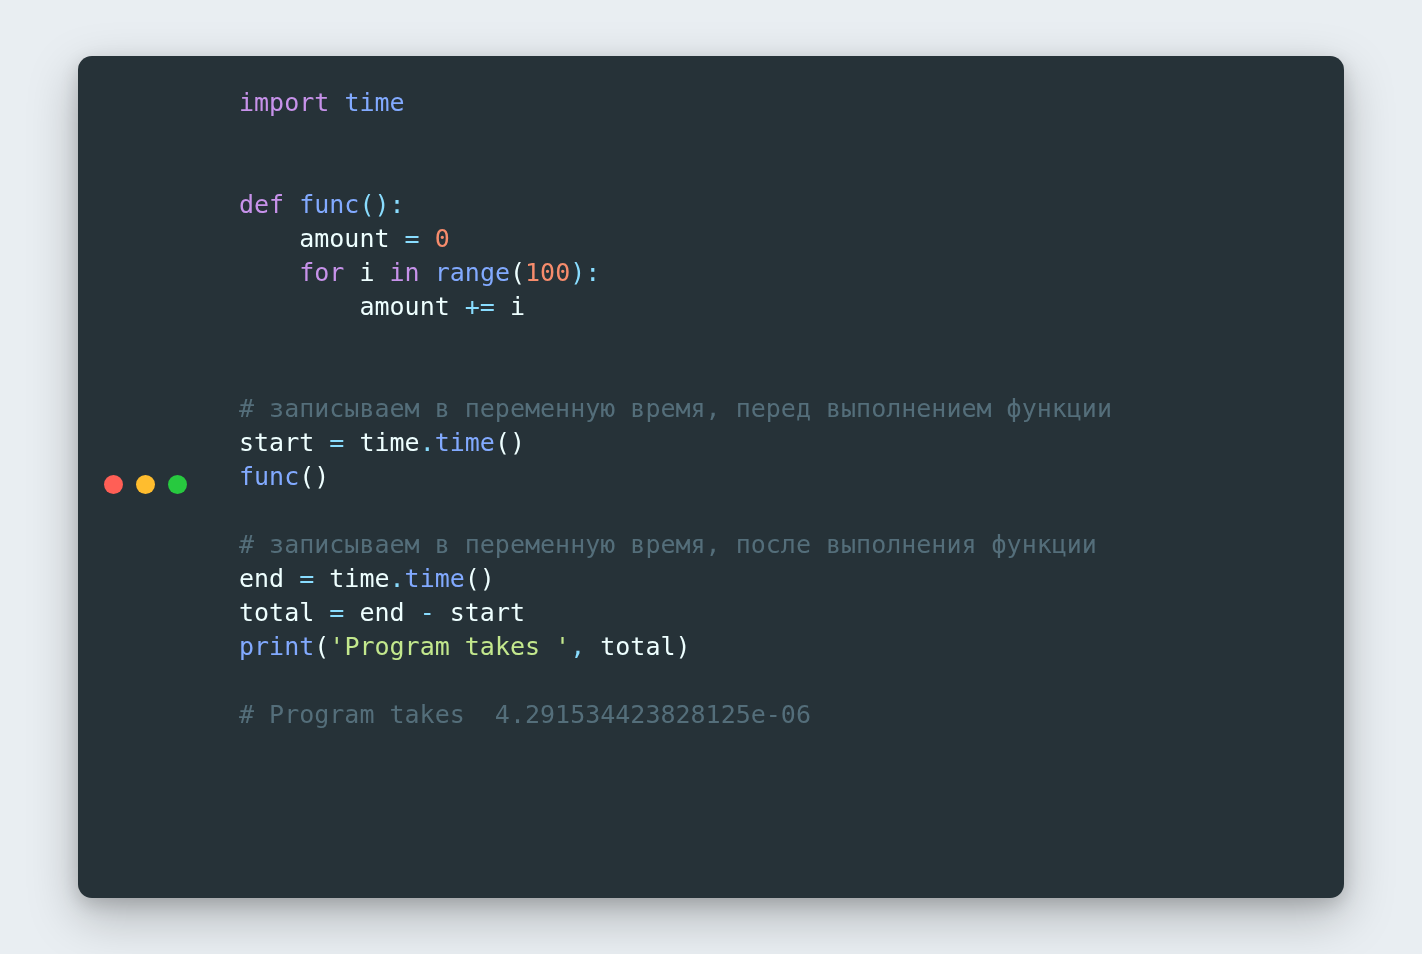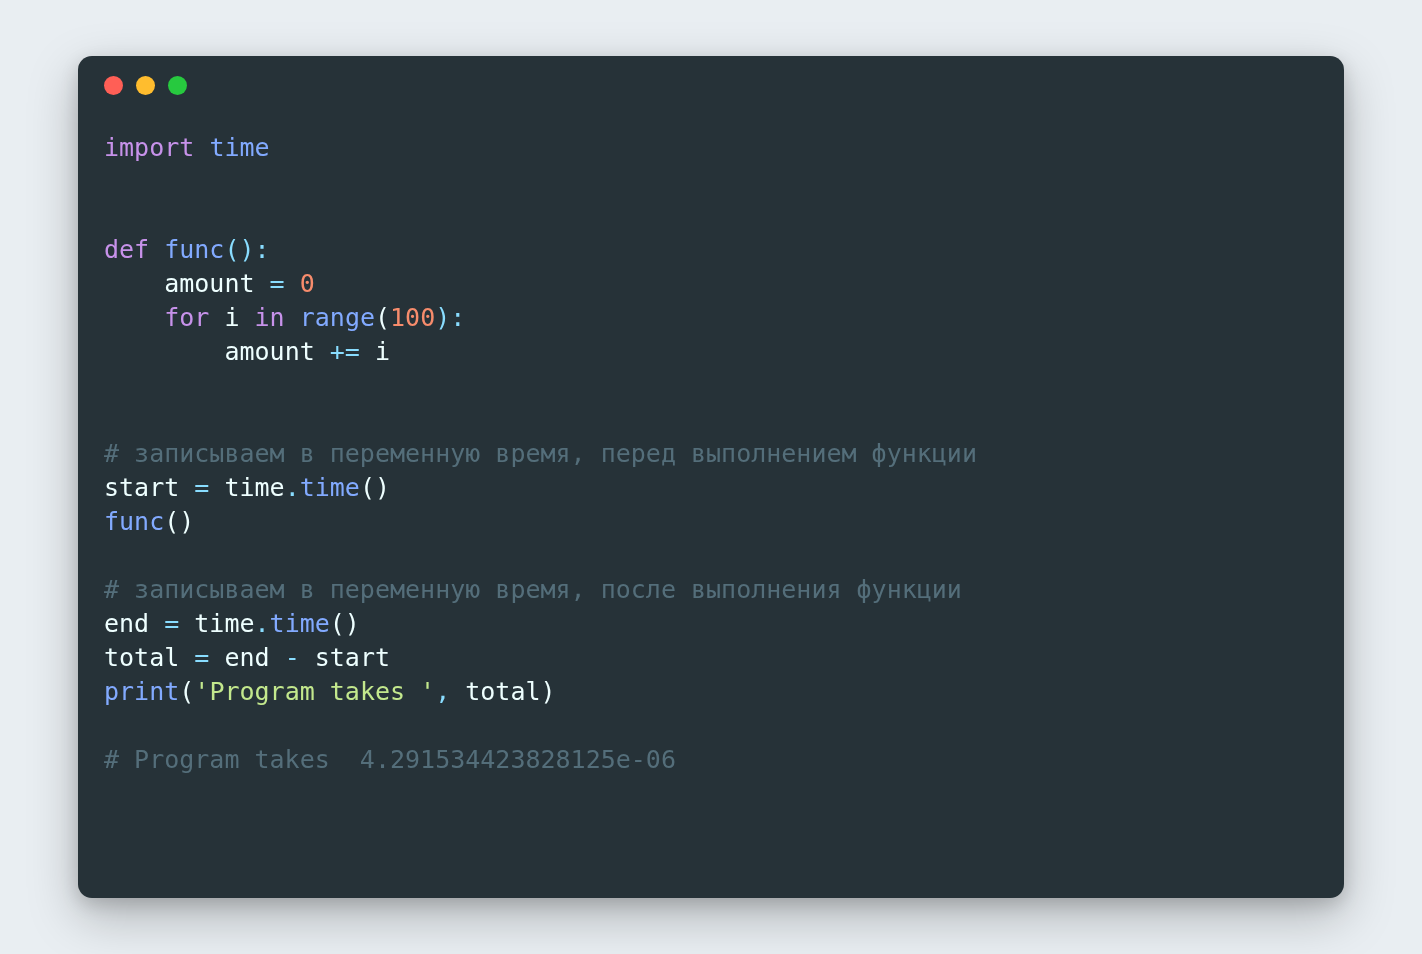--- a/index.html
+++ b/index.html
@@ -11,21 +11,21 @@
     font-family: ui-monospace, "SF Mono", Menlo, Consolas, monospace;
   }
   .window {
     background: #263238;
     border-radius: 14px;
     width: 100%;
     height: 100%;
     box-shadow: 0 18px 50px rgba(0,0,0,0.25), 0 6px 18px rgba(0,0,0,0.15);
     overflow: hidden;
     display: flex;
-    flex-direction: column;
+    flex-direction: row;
   }
   .titlebar {
     display: flex;
     align-items: center;
     padding: 20px 26px 6px 26px;
     gap: 13px;
   }
   .tlight {
     width: 19px;
     height: 19px;

